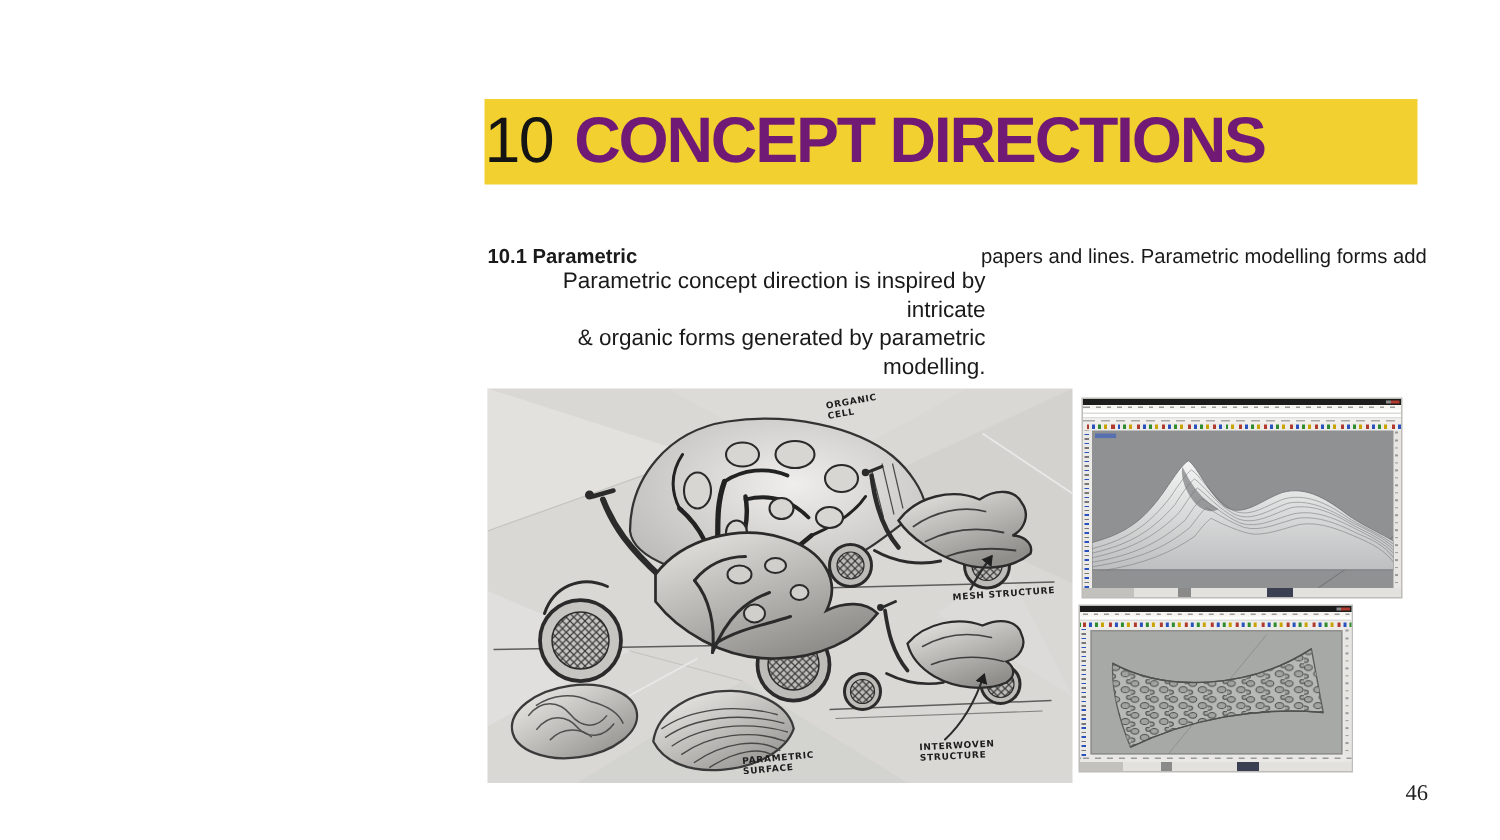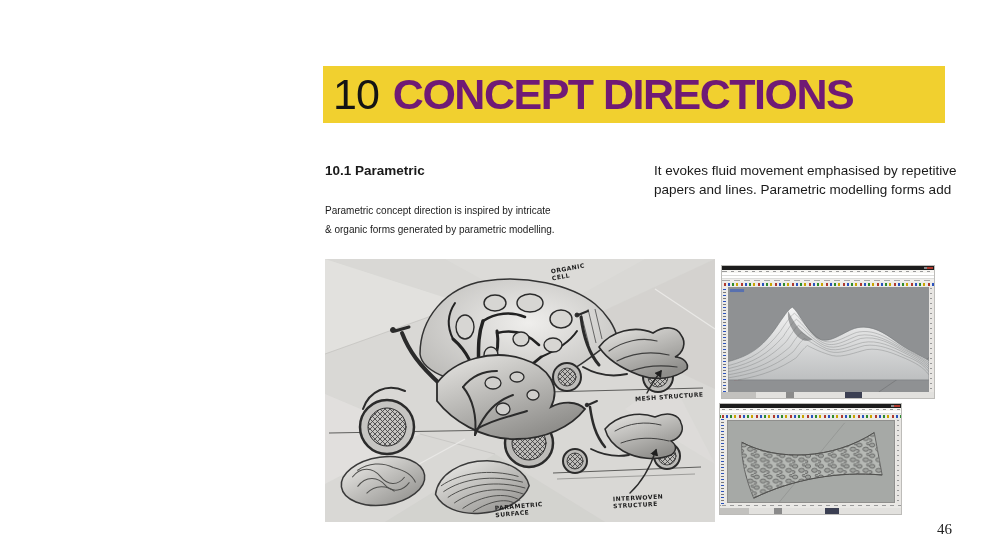--- a/index.html
+++ b/index.html
@@ -5,29 +5,29 @@
   html,body{margin:0;padding:0;}
   body{
     width:1000px;height:560px;position:relative;overflow:hidden;
     background:#ffffff;
     font-family:"Liberation Sans","DejaVu Sans",sans-serif;
     color:#1a1a1a;
   }
   
   .band{
     position:absolute;left:323px;top:66px;width:622px;height:57px;
-    background:#F1D02F;display:flex;align-items:center;padding-left:10px;
+    background:#F1D02F;display:flex;align-items:center;
     box-sizing:border-box;white-space:nowrap;overflow:hidden;
   }
   .band .num{font-size:43px;font-weight:400;letter-spacing:-1px;color:#141414;}
   .band .ttl{font-size:43px;font-weight:bold;letter-spacing:-1.5px;color:#701a75;margin-left:14px;}
   
   .col-left{position:absolute;left:325px;top:163px;width:332px;}
   .col-left .h{font-size:13.5px;font-weight:bold;}
-  .col-left .p{margin-top:23px;font-size:10px;line-height:19px;}
+  .col-left .p{font-size:15px;line-height:19px;text-align:right;}
   .col-right{position:absolute;left:654px;top:161px;width:315px;font-size:13.5px;line-height:19px;}
   .pagenum{position:absolute;left:937px;top:521px;font-size:15px;color:#222;font-family:Liberation Serif, serif;}
   
   .sketch{position:absolute;left:325px;top:259px;width:390px;height:263px;overflow:hidden;background:#D9D8D5;}
   .sketch svg{position:absolute;left:0;top:0;}
   .anno{
     position:absolute;font-family:"DejaVu Sans",sans-serif;font-size:6px;font-weight:bold;
     letter-spacing:.5px;color:#1c1c1c;line-height:7px;text-transform:uppercase;
   }
   .anno.organic{left:226px;top:5px;width:40px;transform:rotate(-10deg);}
@@ -76,21 +76,20 @@
 
 <div class="col-left">
   <div class="h">10.1 Parametric</div>
   <div class="p">
     <div>Parametric concept direction is inspired by intricate</div>
     <div>&amp; organic forms generated by parametric modelling.</div>
   </div>
 </div>
 
 <div class="col-right">
-  <div>It evokes fluid movement emphasised by repetitive</div>
   <div>papers and lines. Parametric modelling forms add</div>
 </div>
 
 <div class="sketch">
   <svg width="390" height="263" viewBox="0 0 390 263">
     <defs>
       <pattern id="hatch" patternUnits="userSpaceOnUse" width="5" height="5">
         <path d="M0,5 L5,0 M0,0 L5,5" stroke="#3a3a3a" stroke-width="0.8"></path>
       </pattern>
       <linearGradient id="gbody" x1="0" y1="0" x2="0.6" y2="1">

